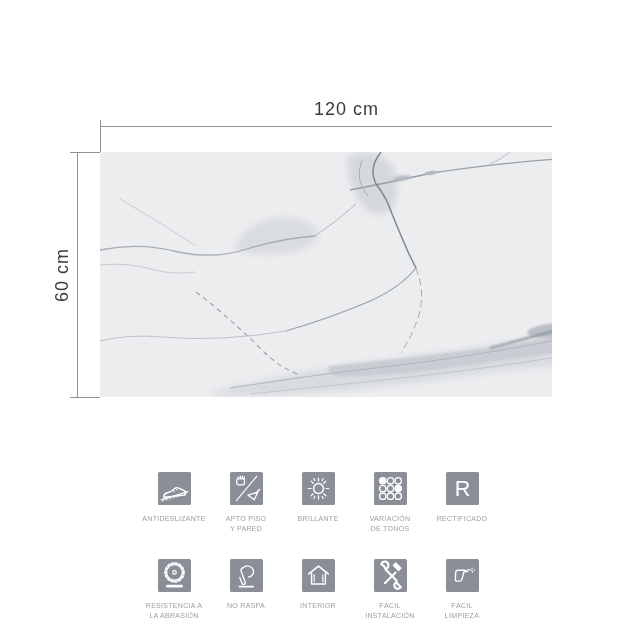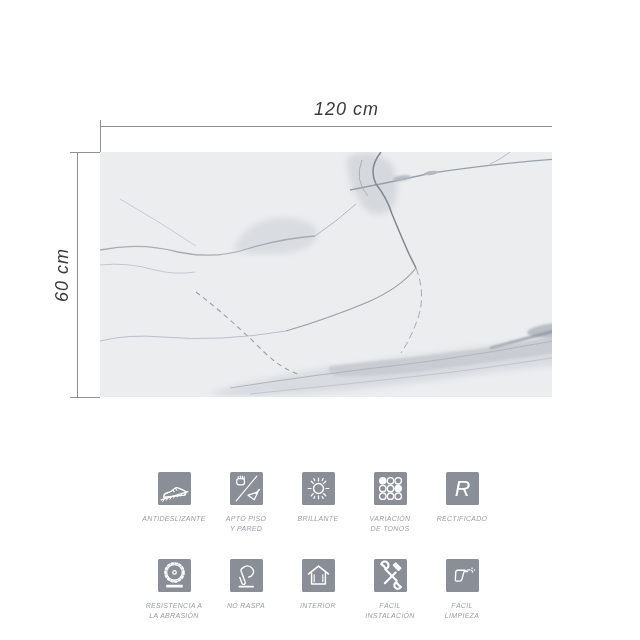--- a/index.html
+++ b/index.html
@@ -7,21 +7,21 @@
     --tile-base:#ecedef;
     --dimension-line:#909194;
     --dimension-text:#3a3b3d;
     --icon-bg:#8a8e96;
     --icon-glyph:#ffffff;
     --label:#9a9da2;
   }
   html,body{margin:0;padding:0;background:#fff;}
   .canvas{
     position:relative;width:552px;height:640px;background:var(--background);
-    overflow:hidden;font-family:"Liberation Sans",sans-serif;font-style:italic;
+    overflow:hidden;font-family:"Liberation Sans",sans-serif;
   }
   
   .dline{position:absolute;background:var(--dimension-line);}
   .dim-h{left:100px;top:126px;width:493px;height:1px;}
   .ext-vl{left:100px;top:120px;width:1px;height:32px;}
   .ext-vr{left:593px;top:120px;width:1px;height:32px;}
   .dim-v{left:77px;top:152px;width:1px;height:246px;}
   .ext-ht{left:70px;top:152px;width:30px;height:1px;}
   .ext-hb{left:70px;top:397px;width:30px;height:1px;}
   .width-label{

